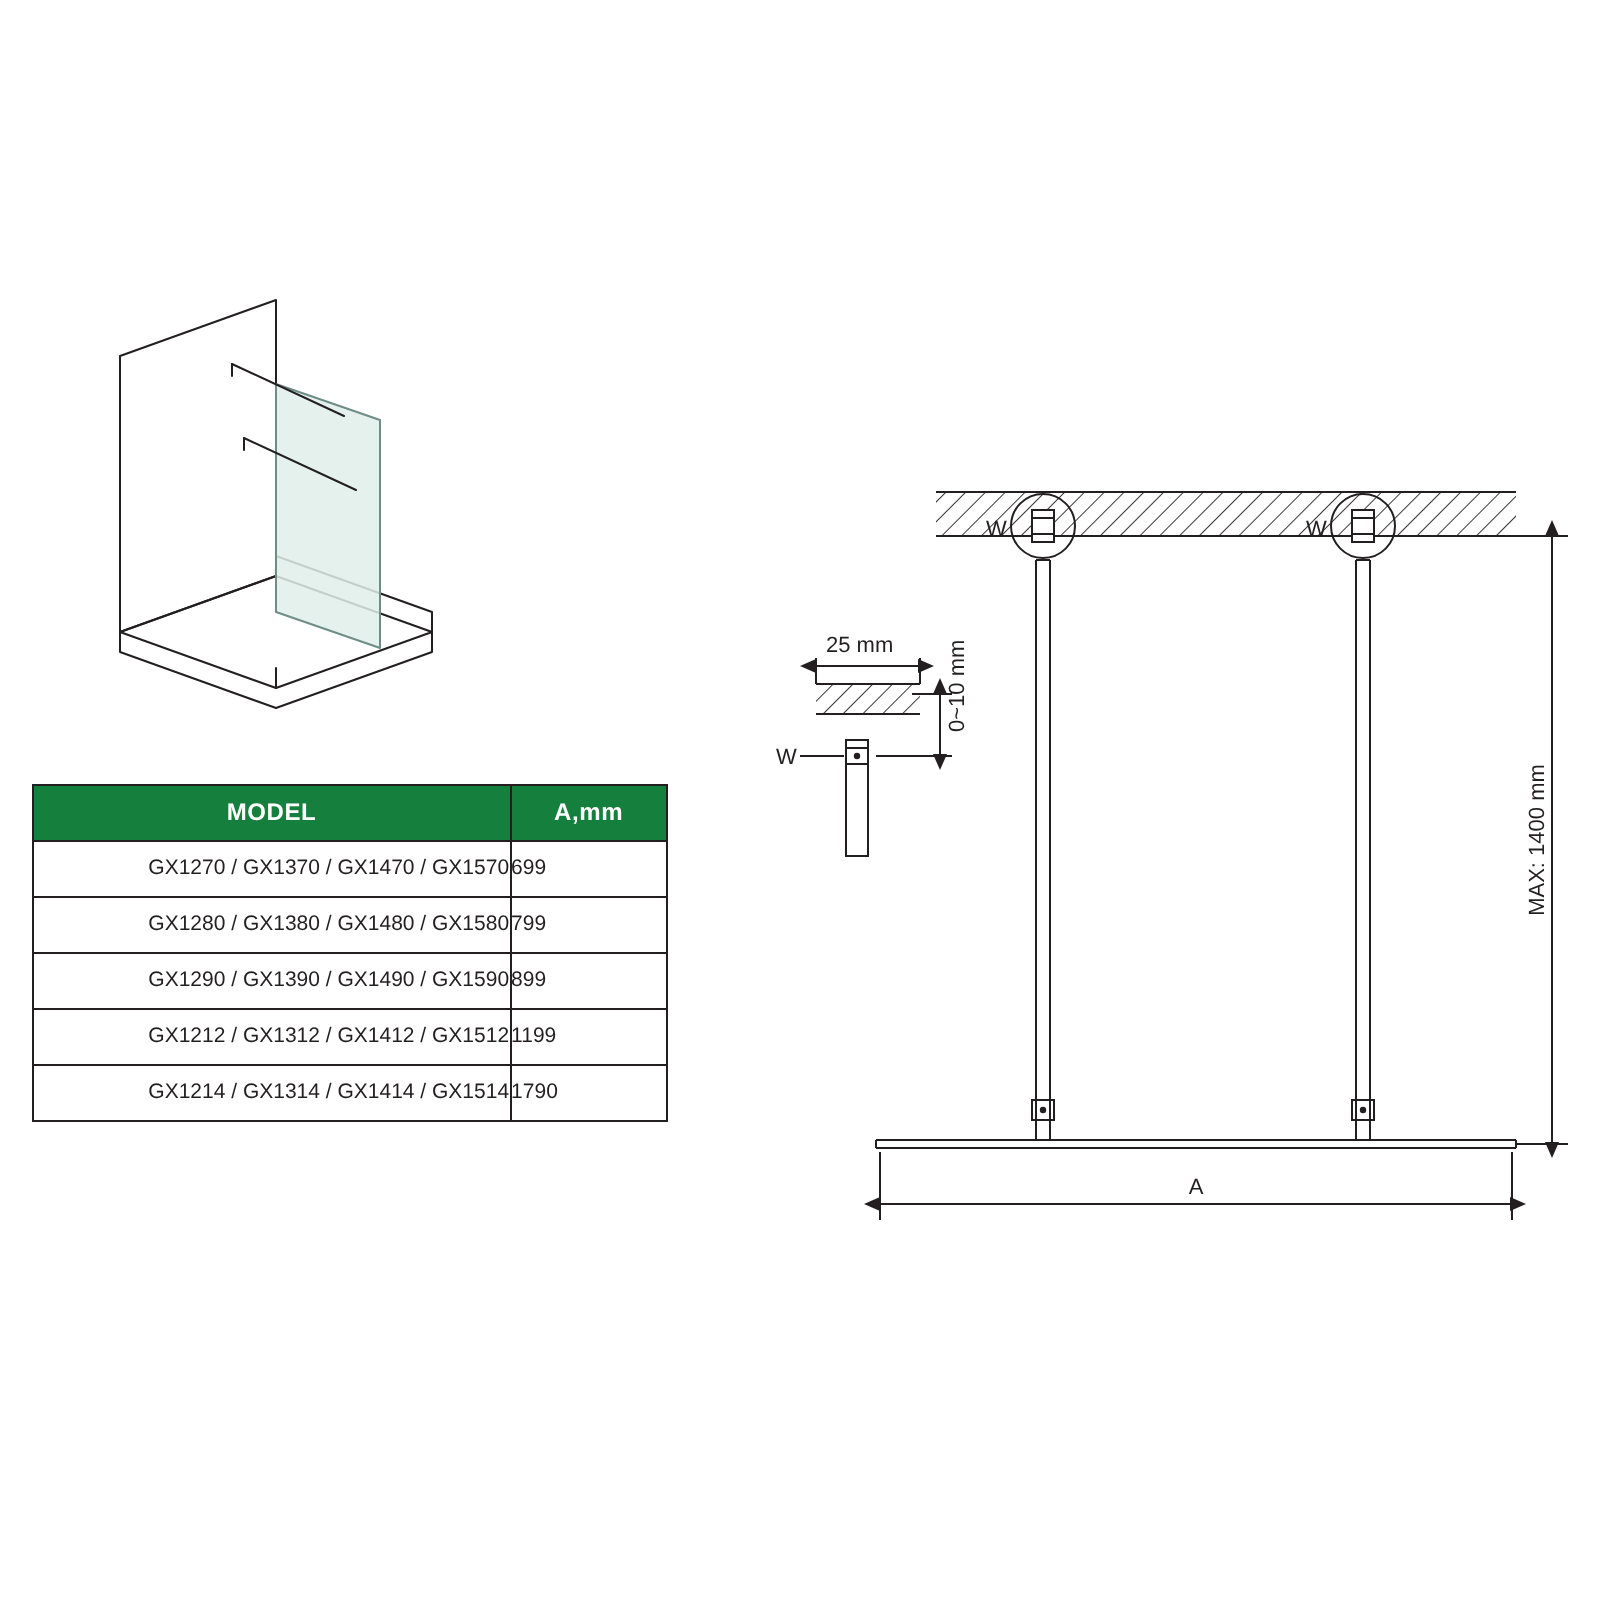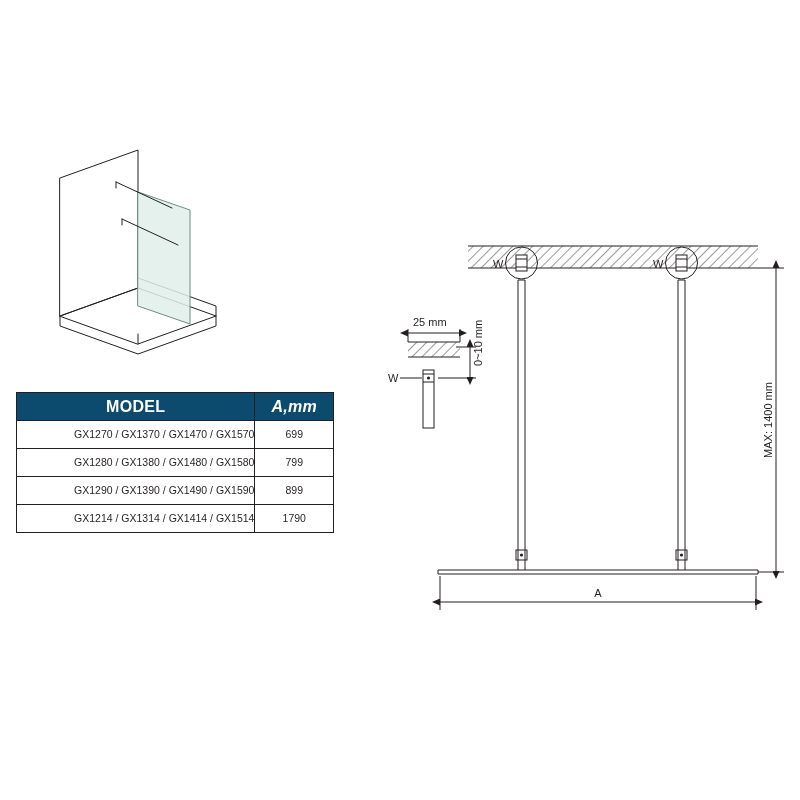--- a/index.html
+++ b/index.html
@@ -35,35 +35,35 @@
     font-size: 10.5px;
   }
   #model-table th,
   #model-table td {
     border: 1px solid #231f20;
     padding: 0;
     height: 27px;
     line-height: 27px;
   }
   #model-table thead th {
-    background: #0c4a6e;
+    background: #15803d;
     color: #ffffff;
     font-weight: bold;
-    font-size: 16px;
+    font-size: 12px;
     letter-spacing: 0.3px;
   }
   #model-table thead th.col-model { width: 240px; text-align: center; }
-  #model-table thead th.col-a { width: 78px; text-align: center; font-style: italic; }
+  #model-table thead th.col-a { width: 78px; text-align: center; }
   #model-table td.cell-model {
     text-align: right;
     padding-left: 12px;
     font-size: 10.5px;
   }
   #model-table td.cell-a {
-    text-align: center;
+    text-align: left;
     font-size: 10.5px;
   }
 
   
   #tech-drawing {
     position: absolute;
     left: 360px;
     top: 230px;
     width: 430px;
     height: 430px;
@@ -119,20 +119,24 @@
       <td class="cell-model">GX1270 / GX1370 / GX1470 / GX1570</td>
       <td class="cell-a">699</td>
     </tr>
     <tr>
       <td class="cell-model">GX1280 / GX1380 / GX1480 / GX1580</td>
       <td class="cell-a">799</td>
     </tr>
     <tr>
       <td class="cell-model">GX1290 / GX1390 / GX1490 / GX1590</td>
       <td class="cell-a">899</td>
+    </tr>
+    <tr>
+      <td class="cell-model">GX1212 / GX1312 / GX1412 / GX1512</td>
+      <td class="cell-a">1199</td>
     </tr>
     <tr>
       <td class="cell-model">GX1214 / GX1314 / GX1414 / GX1514</td>
       <td class="cell-a">1790</td>
     </tr>
   </tbody>
 </table>
 
 <div id="tech-drawing">
   <svg width="430" height="430" viewBox="0 0 430 430" xmlns="http://www.w3.org/2000/svg">

